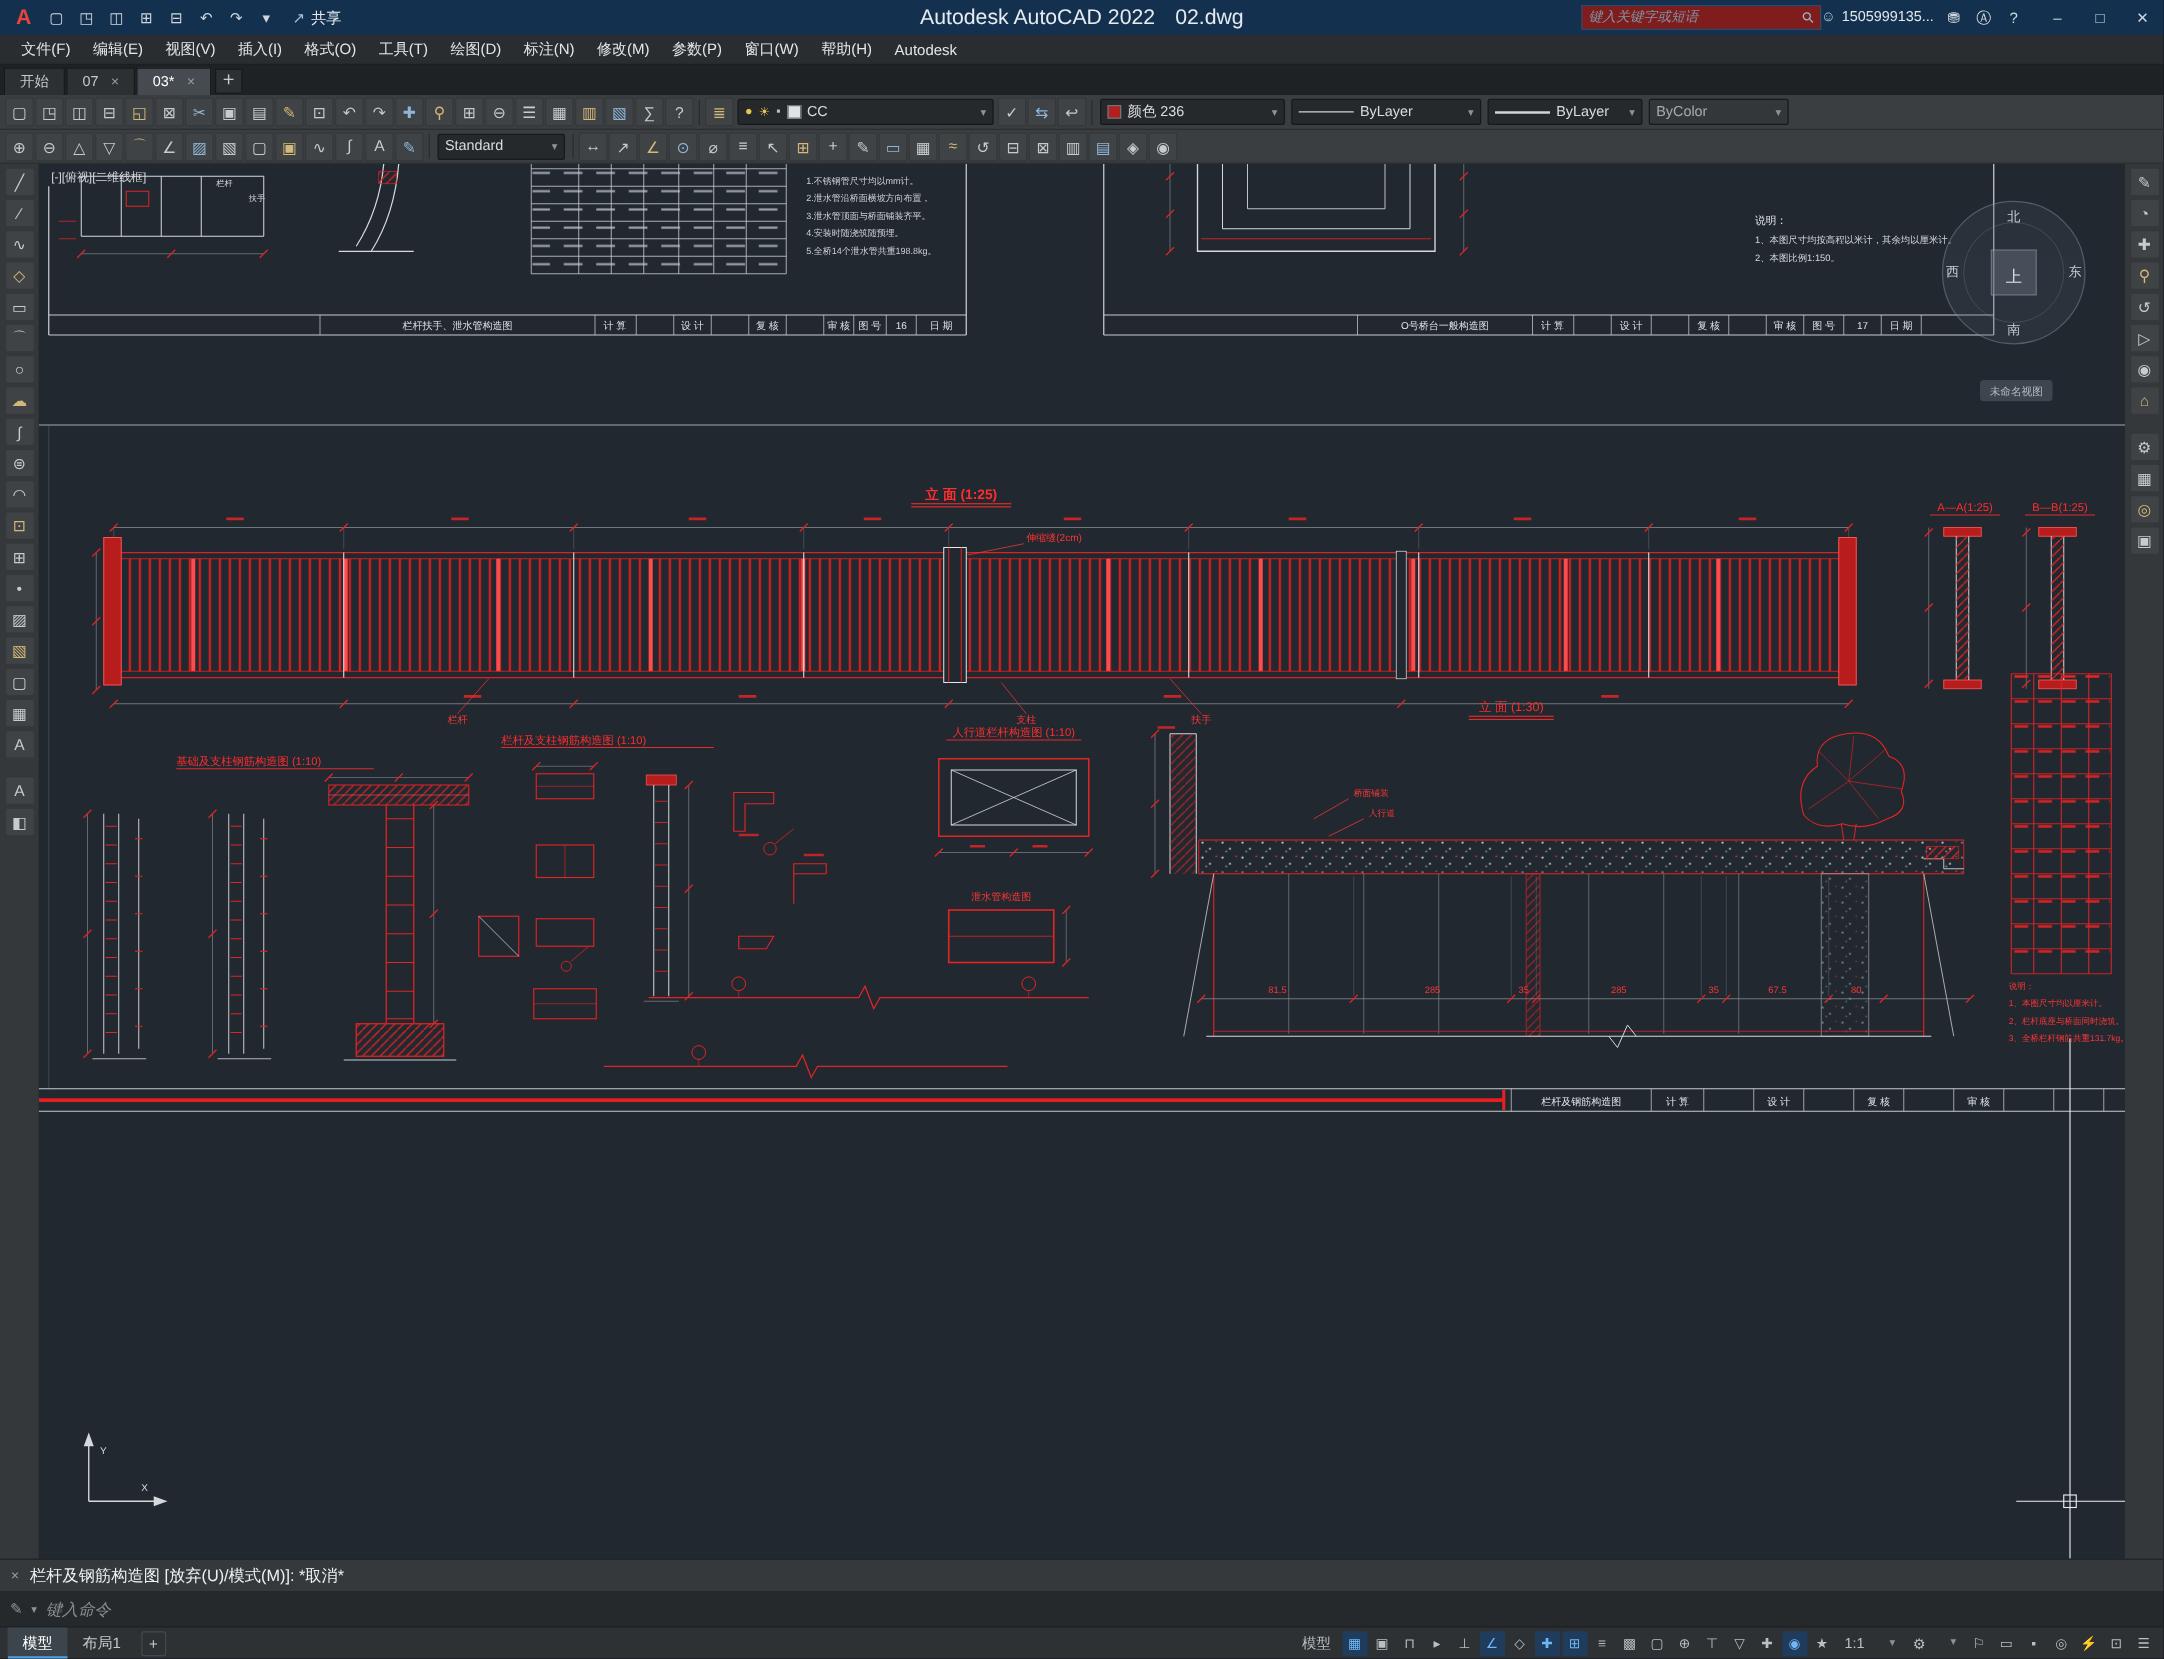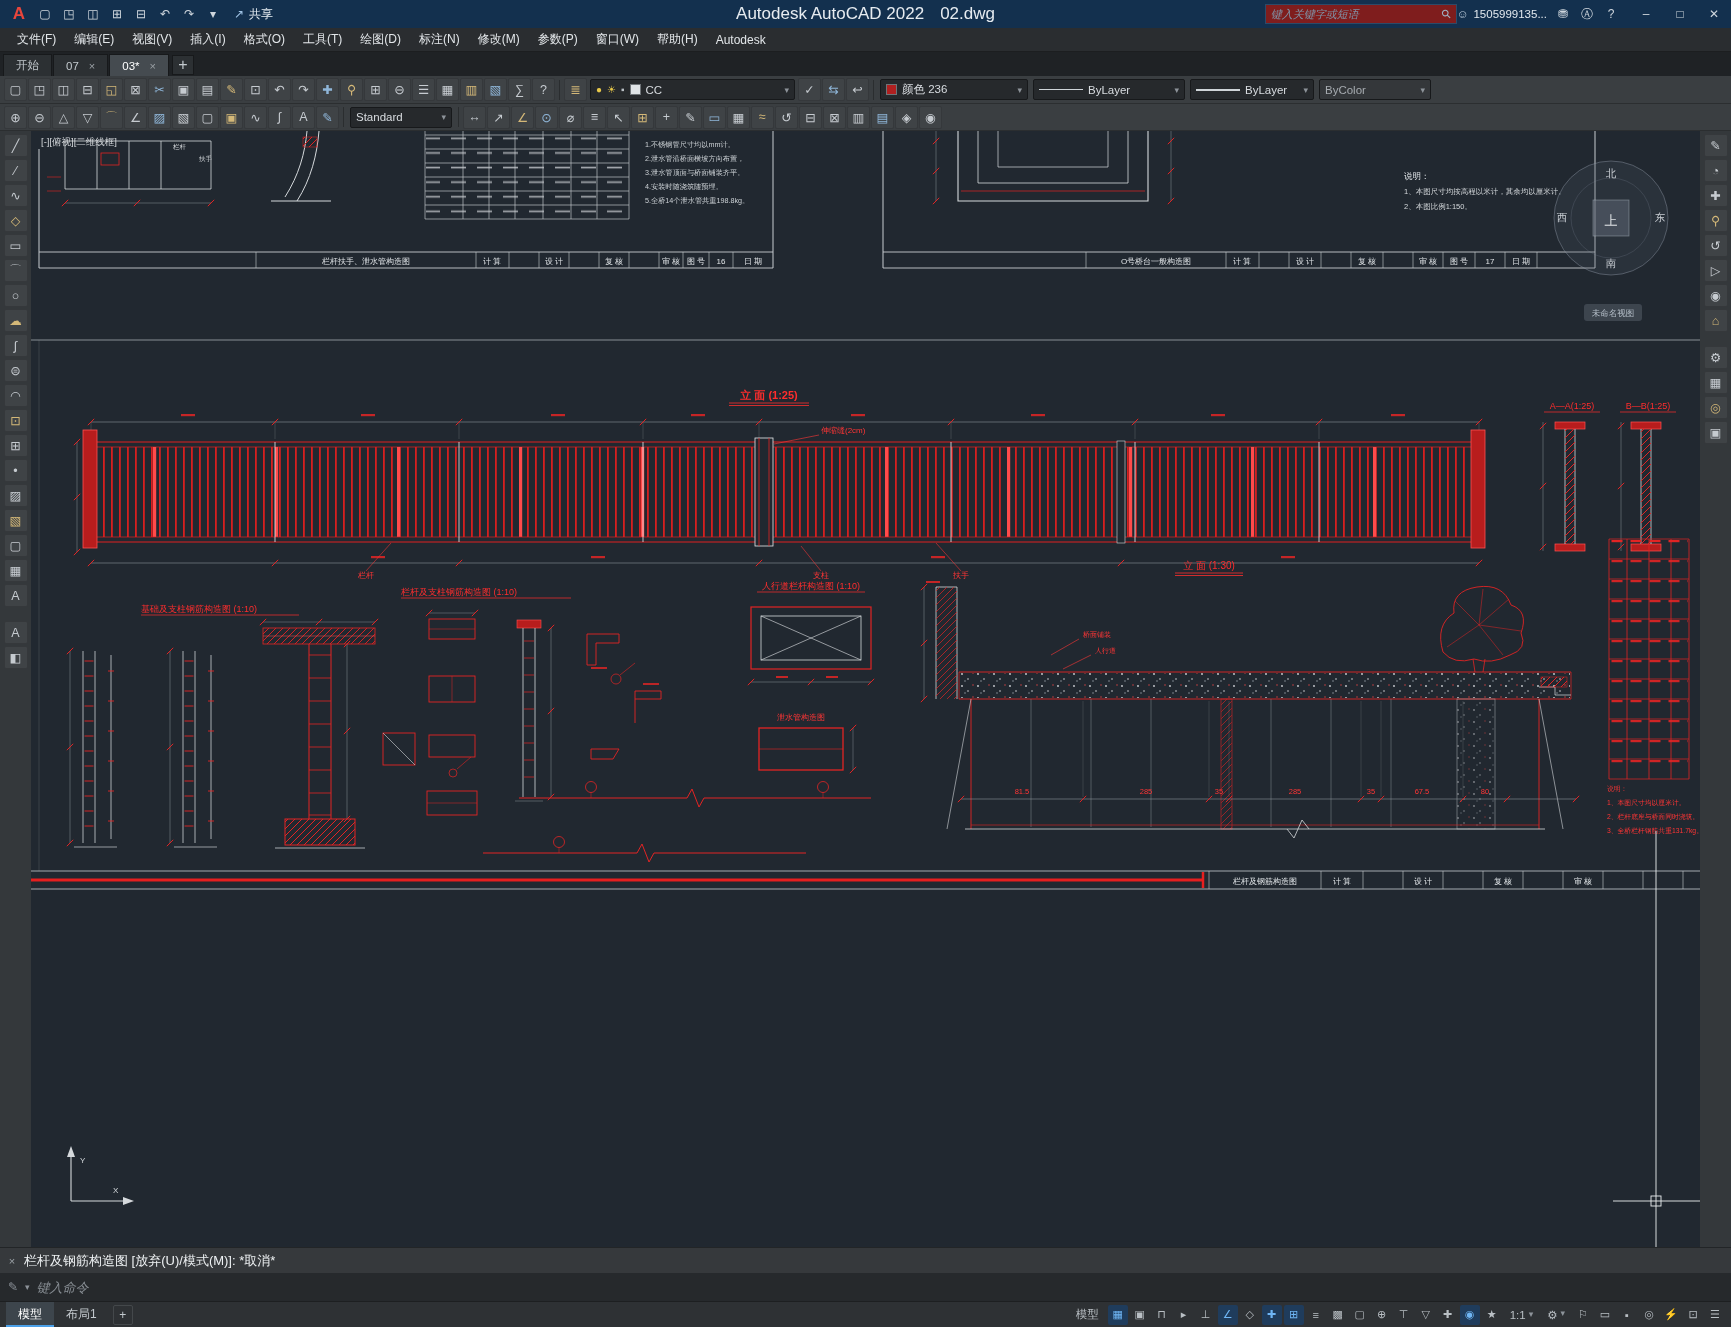--- a/index.html
+++ b/index.html
@@ -65,21 +65,21 @@
 .cmdin input::placeholder{color:#878d93;font-style:italic}
 
 .statusbar{position:absolute;top:1301px;left:0;right:0;height:26px;background:#2e3134;display:flex;align-items:center;padding:0 6px;border-top:1px solid #1d1f21;z-index:26}
 .ltab{height:100%;display:flex;align-items:center;padding:0 12px;font-size:12px;color:#c3c9ce}
 .ltab.active{background:#3d454c;color:#fff;box-shadow:inset 0 -2px 0 #4ba0e8}
 .ltab-plus{width:20px;height:20px;display:flex;align-items:center;justify-content:center;color:#c3c9ce;border:1px solid #44484b;border-radius:2px;margin-left:4px;font-size:12px}
 .sb-right{margin-left:auto;display:flex;align-items:center;gap:2px}
 .sbtn{min-width:20px;height:20px;display:flex;align-items:center;justify-content:center;font-size:11px;color:#b9bfc4;border-radius:2px;padding:0 2px}
 .sbtn[data-on="true"]{background:#1f3c5c;color:#6fb6f5}
 .sbtn[data-name="model-space-toggle"]{font-size:11.5px;padding:0 7px}
-.sb-scale,.sb-gear{display:flex;align-items:flex-start;gap:3px;font-size:11.5px;color:#b9bfc4;padding:0 6px}
+.sb-scale,.sb-gear{display:flex;align-items:flex-start;gap:20px;font-size:11.5px;color:#b9bfc4;padding:0 6px}
 .sb-scale .chev,.sb-gear .chev{font-size:9px;color:#8d939a}
 </style>
 </head>
 <body>
 
 <div class="app" data-name="autocad-window">
 
   <div class="titlebar" data-name="titlebar">
     <span class="logo" data-name="autocad-logo-icon">A</span>
     <span class="qat" data-name="quick-access-toolbar">

